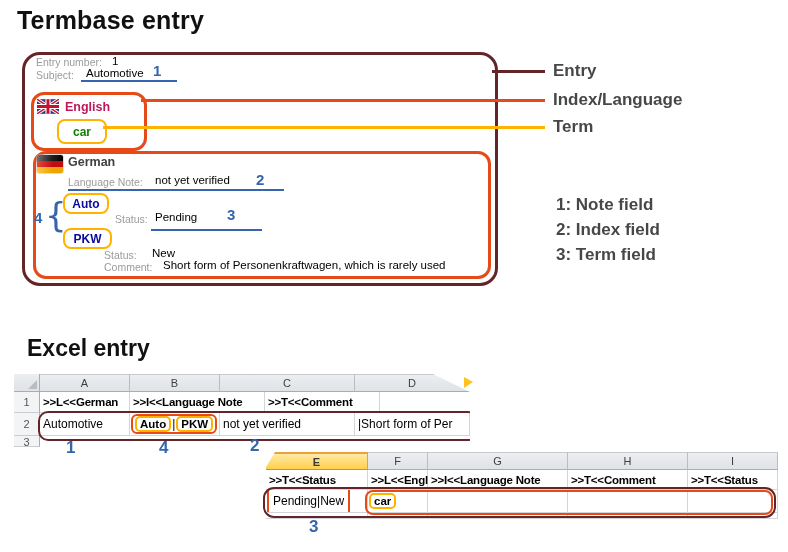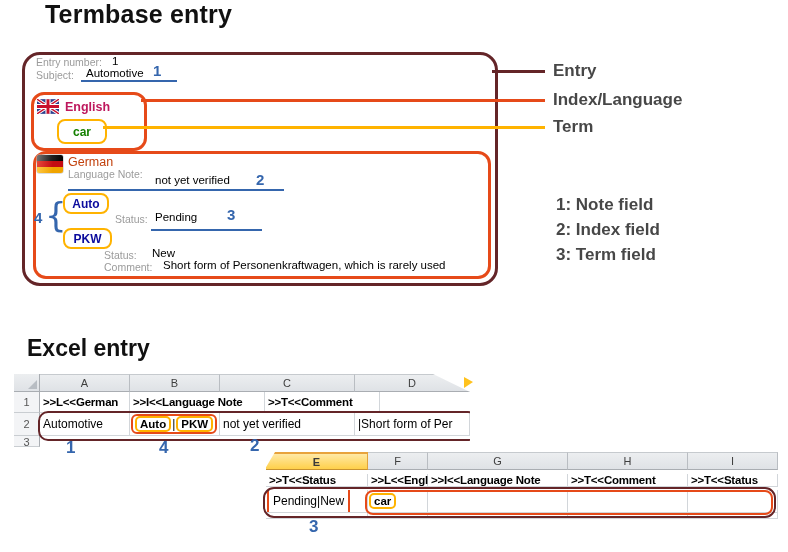--- a/index.html
+++ b/index.html
@@ -12,21 +12,21 @@
   .h2{font-size:23px;font-weight:bold;color:#111;}
   .sidelabel{font-size:17px;font-weight:bold;color:#474747;}
   .legendline{font-size:17px;font-weight:bold;color:#474747;line-height:25px;white-space:nowrap;}
 
   
   .entrybox{border:3px solid #642528;border-radius:18px;}
   .indexbox{border:3px solid #E64A19;border-radius:13px;}
   .glabel{font-size:10.5px;color:#9B9B9B;}
   .gvalue{font-size:11.5px;color:#000;}
   .langname-en{font-size:12.5px;font-weight:bold;color:#be185d;}
-  .langname-de{font-size:12.5px;font-weight:normal;color:#c2410c;}
+  .langname-de{font-size:12.5px;font-weight:bold;color:#404040;}
   .termtag{border:2.5px solid #FFB300;border-radius:8px;display:flex;align-items:center;justify-content:center;
            font-size:12px;font-weight:bold;background:#fff;}
   .t-green{color:#148000;}
   .t-navy{color:#0B0B9D;}
   .bluenum{font-size:15px;font-weight:bold;color:#3566AD;}
   .underline{height:2px;background:#3566AD;}
   .brace{font-size:34px;font-weight:400;color:#3566AD;line-height:34px;font-family:"DejaVu Sans",sans-serif;}
   .cline{height:3px;}
   .l-entry{background:#642528;}
   .l-index{background:#E64A19;}
@@ -67,21 +67,21 @@
   .tbox{display:inline-block;border:2px solid #FFB300;border-radius:5px;padding:0 3px;font-weight:bold;font-size:11.5px;background:#fff;}
   .sep{font-size:12px;}
   .xmark{font-size:17px;font-weight:bold;color:#3566AD;}
   .tornarrow{width:0;height:0;border-left:9px solid #FFC21E;border-top:5px solid transparent;border-bottom:6px solid transparent;}
 </style>
 </head>
 <body>
 
 <div id="canvas">
 
-  <div class="abs h1" style="left:17px;top:0;margin-left:28px;">Termbase entry</div>
+  <div class="abs h1" style="left:17px;top:6px;">Termbase entry</div>
 
   <div class="abs entrybox" style="left:22px;top:52px;width:470px;height:228px;"></div>
 
   <span class="abs glabel" style="left:36px;top:56px;">Entry number:</span>
   <span class="abs gvalue" style="left:112px;top:55px;">1</span>
   <span class="abs glabel" style="left:36px;top:69px;">Subject:</span>
   <span class="abs gvalue" style="left:86px;top:67px;">Automotive</span>
   <span class="abs bluenum" style="left:153px;top:62px;">1</span>
   <div class="abs underline" style="left:81px;top:80px;width:96px;"></div>
 
@@ -99,21 +99,21 @@
   <div class="abs termtag t-green" style="left:57px;top:119px;width:46px;height:21px;">car</div>
 
   <div class="abs indexbox" style="left:33px;top:151px;width:452px;height:122px;"></div>
   <span class="abs flag deflag" style="left:37px;top:155px;">
     <span class="s1" style="display:block;"></span>
       <span class="s2" style="display:block;"></span>
       <span class="s3" style="display:block;"></span>
   </span>
   <span class="abs langname-de" style="left:68px;top:155px;">German</span>
 
-  <span class="abs glabel" style="left:68px;top:168px;">Language Note:</span>
+  <span class="abs glabel" style="left:68px;top:176px;">Language Note:</span>
   <span class="abs gvalue" style="left:155px;top:174px;">not yet verified</span>
   <span class="abs bluenum" style="left:256px;top:171px;">2</span>
   <div class="abs underline" style="left:68px;top:189px;width:216px;"></div>
 
   <div class="abs termtag t-navy" style="left:63px;top:193px;width:42px;height:17px;">Auto</div>
   <span class="abs bluenum" style="left:34px;top:209px;">4</span>
   <span class="abs brace" style="left:45px;top:198px;">{</span>
 
   <span class="abs glabel" style="left:115px;top:213px;">Status:</span>
   <span class="abs gvalue" style="left:155px;top:211px;">Pending</span>
@@ -184,21 +184,21 @@
   <span class="abs xmark" style="left:250px;top:436px;">2</span>
 
   <div class="sheet" style="left:262px;top:452px;width:517px;height:67px;clip-path:polygon(13px 0,517px 0,517px 67px,0 67px,0 22px);">
     <div class="srow" style="padding-left:4px;">
       <div class="colh sel w-e">E</div>
       <div class="colh w-f">F</div>
       <div class="colh w-g">G</div>
       <div class="colh w-h">H</div>
       <div class="colh w-i">I</div>
     </div>
-    <div class="srow rlbl" style="padding-left:4px;align-items:center;">
+    <div class="srow rlbl" style="padding-left:4px;">
       <div class="cell bold s2lbl w-e">&gt;&gt;T&lt;&lt;Status</div>
       <div class="cell bold s2lbl w-f" style="overflow:visible;">&gt;&gt;L&lt;&lt;English</div>
       <div class="cell bold s2lbl w-g">&gt;&gt;I&lt;&lt;Language Note</div>
       <div class="cell bold s2lbl w-h">&gt;&gt;T&lt;&lt;Comment</div>
       <div class="cell bold s2lbl w-i">&gt;&gt;T&lt;&lt;Status</div>
     </div>
     <div class="srow r2" style="padding-left:4px;">
       <div class="cell w-e" style="padding:0 1px;">
         <span class="ibox" style="padding:8px 4px;">Pending|New</span>
       </div>

